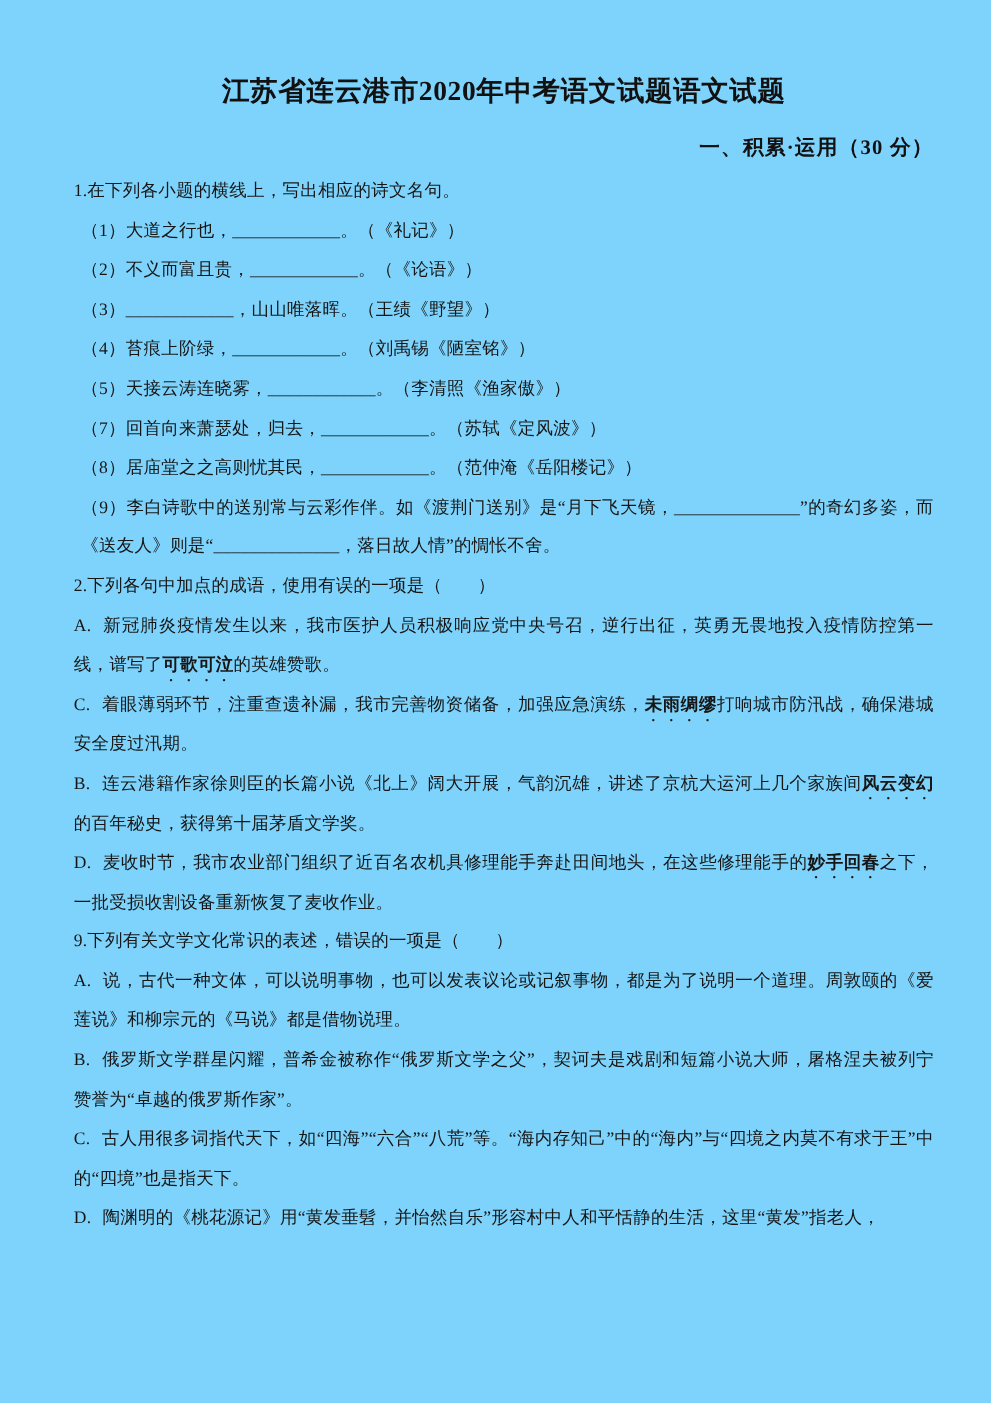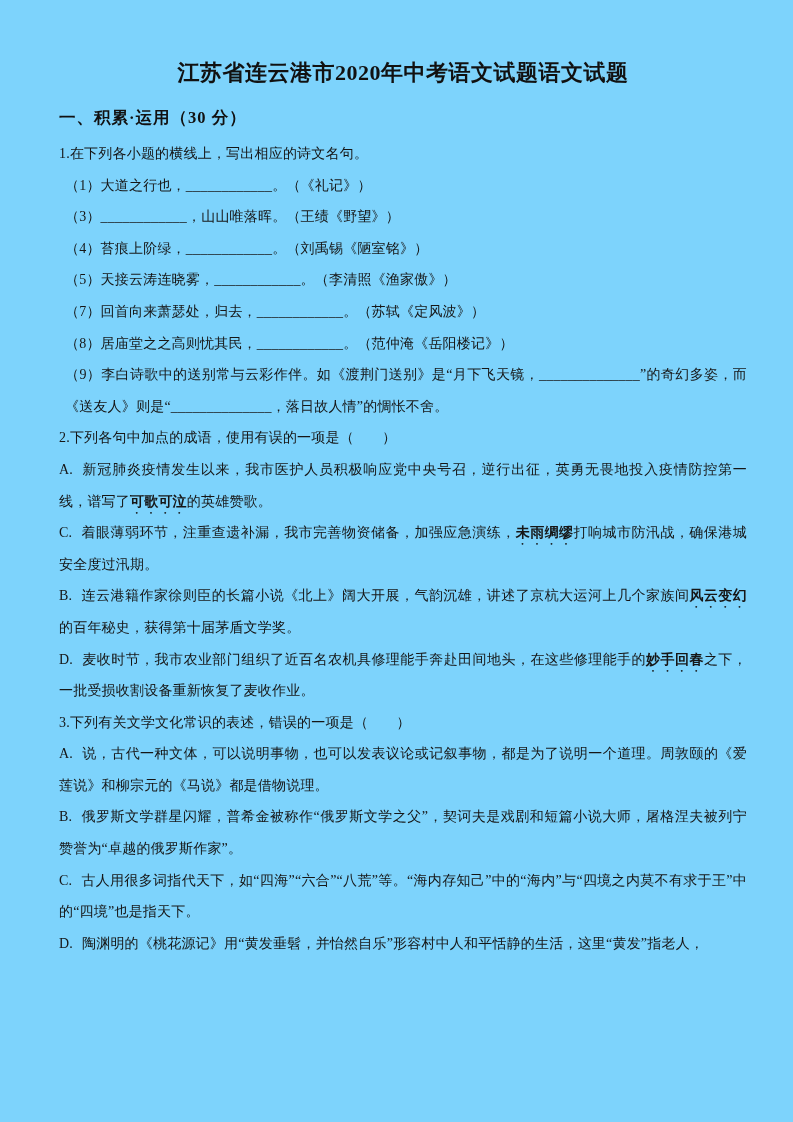--- a/index.html
+++ b/index.html
@@ -28,20 +28,21 @@
     letter-spacing: 0.5px;
     color: #111;
   }
   h2.section-heading {
     margin: 0 0 8px 0;
     font-size: 16.5px;
     line-height: 24px;
     font-weight: bold;
     letter-spacing: 1px;
     color: #111;
+    text-align: right;
   }
   p.body-line {
     margin: 0;
     font-size: 14px;
     line-height: 31.6px;
     text-align: justify;
     letter-spacing: 0.2px;
   }
   p.q1-item {
     padding-left: 6px;
@@ -63,38 +64,39 @@
 
 <div class="page">
 
   <h1 class="doc-title">江苏省连云港市2020年中考语文试题语文试题</h1>
 
   <h2 class="section-heading">一、积累·运用（30 分）</h2>
 
   <p class="body-line stem">1.在下列各小题的横线上，写出相应的诗文名句。</p>
 
   <p class="body-line q1-item">（1）大道之行也，____________。（《礼记》）</p>
+  <p class="body-line q1-item">（2）不义而富且贵，____________。（《论语》）</p>
   <p class="body-line q1-item">（3）____________，山山唯落晖。（王绩《野望》）</p>
   <p class="body-line q1-item">（4）苔痕上阶绿，____________。（刘禹锡《陋室铭》）</p>
   <p class="body-line q1-item">（5）天接云涛连晓雾，____________。（李清照《渔家傲》）</p>
   <p class="body-line q1-item">（7）回首向来萧瑟处，归去，____________。（苏轼《定风波》）</p>
   <p class="body-line q1-item">（8）居庙堂之之高则忧其民，____________。（范仲淹《岳阳楼记》）</p>
   <p class="body-line q1-item">（9）李白诗歌中的送别常与云彩作伴。如《渡荆门送别》是“月下飞天镜，______________”的奇幻多姿，而《送友人》则是“______________，落日故人情”的惆怅不舍。</p>
 
   <p class="body-line stem">2.下列各句中加点的成语，使用有误的一项是（　　）</p>
 
   <p class="body-line option"><span class="opt-label">A.</span><span>新冠肺炎疫情发生以来，我市医护人员积极响应党中央号召，逆行出征，英勇无畏地投入疫情防控第一线，谱写了</span><span class="em-dots">可歌可泣</span><span>的英雄赞歌。</span></p>
 
   <p class="body-line option"><span class="opt-label">C.</span><span>着眼薄弱环节，注重查遗补漏，我市完善物资储备，加强应急演练，</span><span class="em-dots">未雨绸缪</span><span>打响城市防汛战，确保港城安全度过汛期。</span></p>
 
   <p class="body-line option"><span class="opt-label">B.</span><span>连云港籍作家徐则臣的长篇小说《北上》阔大开展，气韵沉雄，讲述了京杭大运河上几个家族间</span><span class="em-dots">风云变幻</span><span>的百年秘史，获得第十届茅盾文学奖。</span></p>
 
   <p class="body-line option"><span class="opt-label">D.</span><span>麦收时节，我市农业部门组织了近百名农机具修理能手奔赴田间地头，在这些修理能手的</span><span class="em-dots">妙手回春</span><span>之下，一批受损收割设备重新恢复了麦收作业。</span></p>
 
-  <p class="body-line stem">3.下列有关文学文化常识的表述，错误的一项是（　　）</p>
+  <p class="body-line stem">9.下列有关文学文化常识的表述，错误的一项是（　　）</p>
 
   <p class="body-line option"><span class="opt-label">A.</span><span>说，古代一种文体，可以说明事物，也可以发表议论或记叙事物，都是为了说明一个道理。周敦颐的《爱莲说》和柳宗元的《马说》都是借物说理。</span></p>
 
   <p class="body-line option"><span class="opt-label">B.</span><span>俄罗斯文学群星闪耀，普希金被称作“俄罗斯文学之父”，契诃夫是戏剧和短篇小说大师，屠格涅夫被列宁赞誉为“卓越的俄罗斯作家”。</span></p>
 
   <p class="body-line option"><span class="opt-label">C.</span><span>古人用很多词指代天下，如“四海”“六合”“八荒”等。“海内存知己”中的“海内”与“四境之内莫不有求于王”中的“四境”也是指天下。</span></p>
 
   <p class="body-line option"><span class="opt-label">D.</span><span>陶渊明的《桃花源记》用“黄发垂髫，并怡然自乐”形容村中人和平恬静的生活，这里“黄发”指老人，</span></p>
 
 </div>

